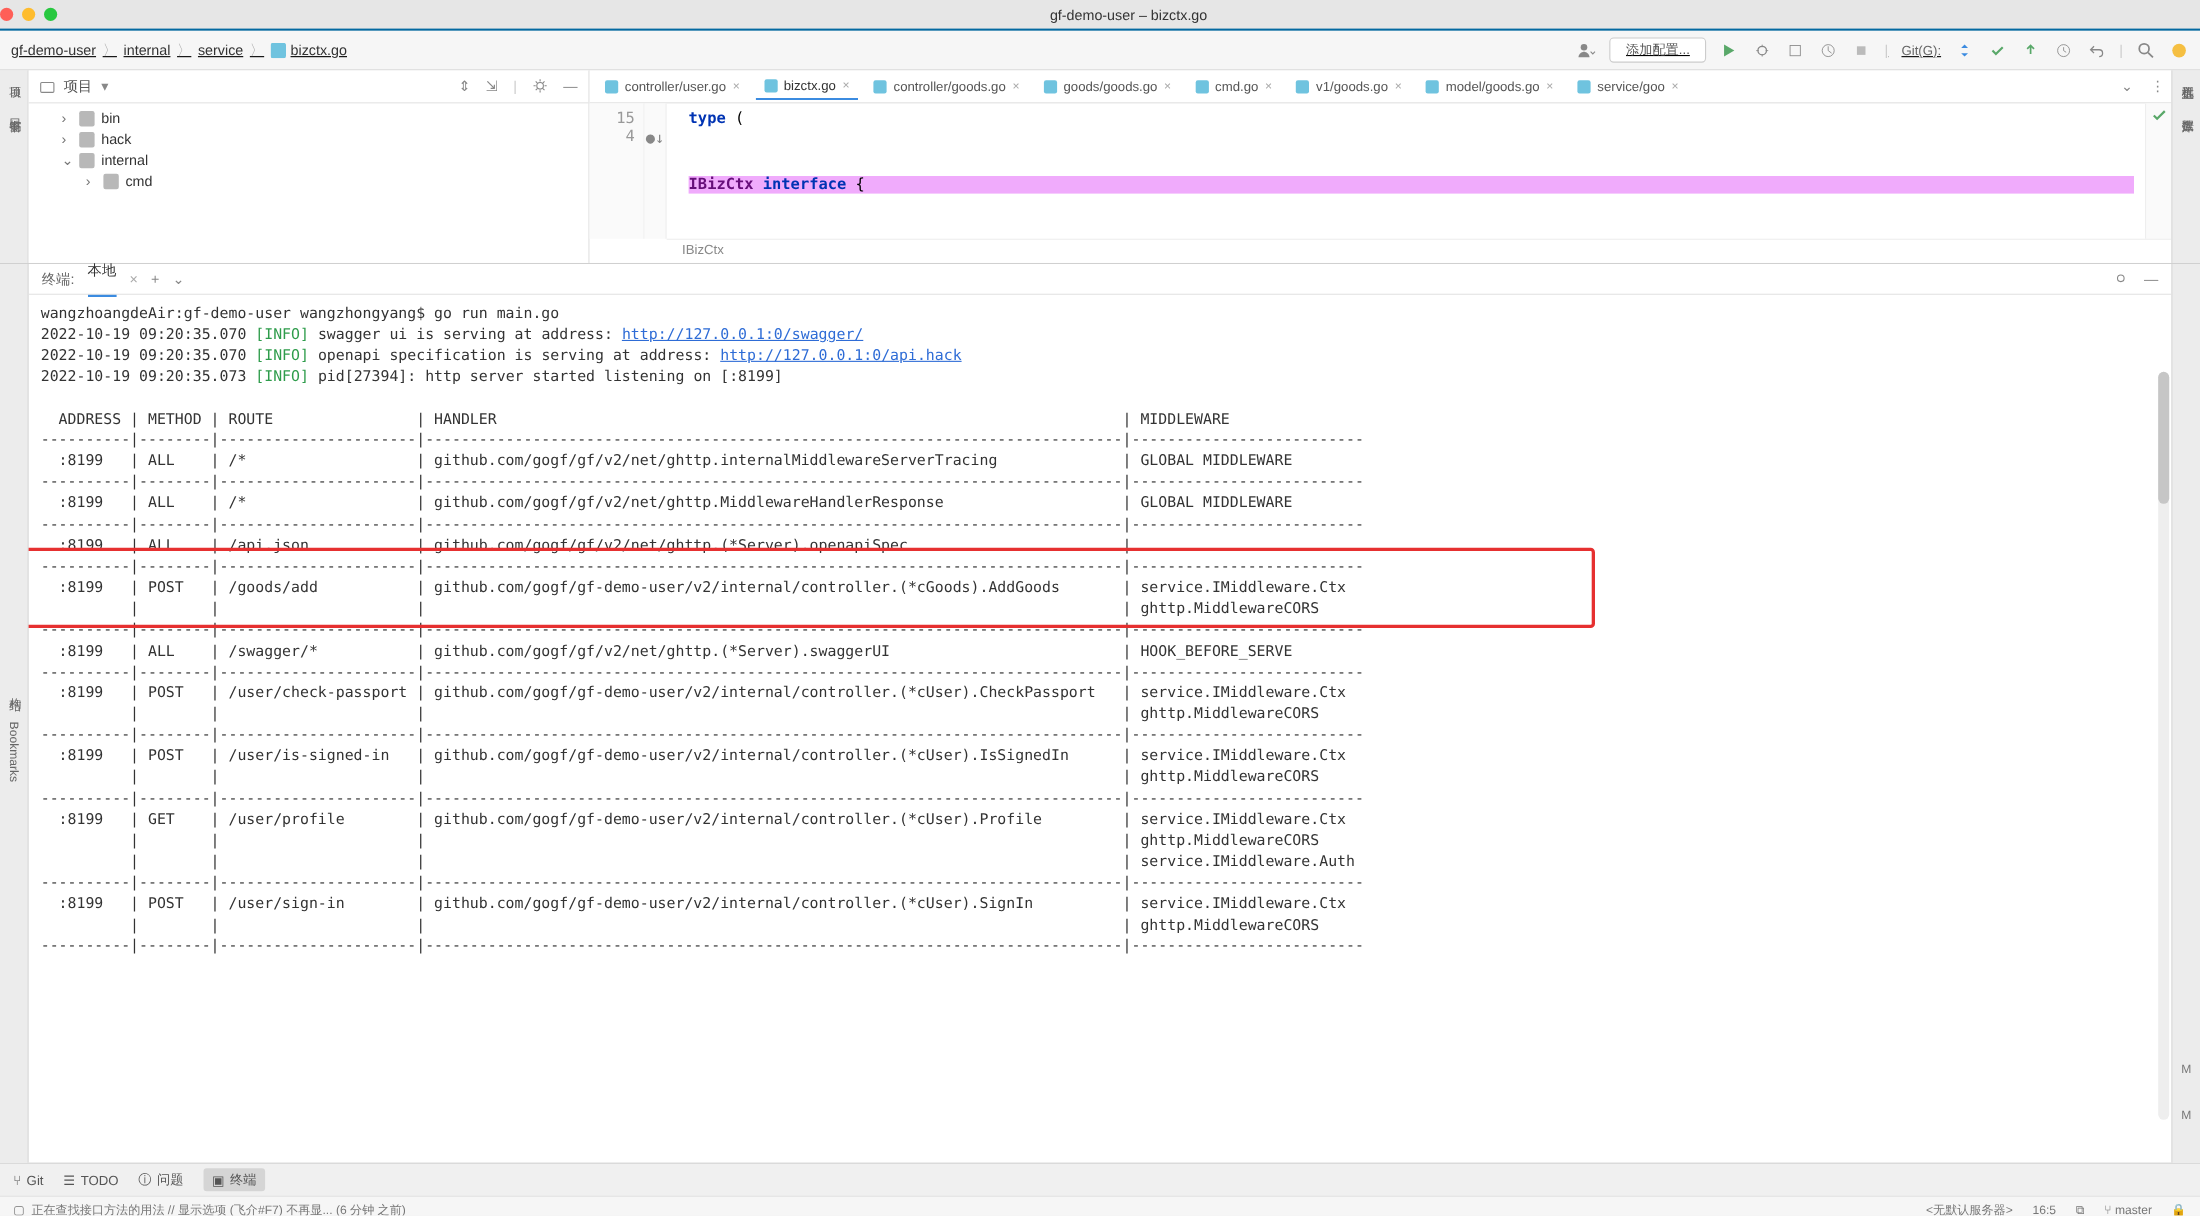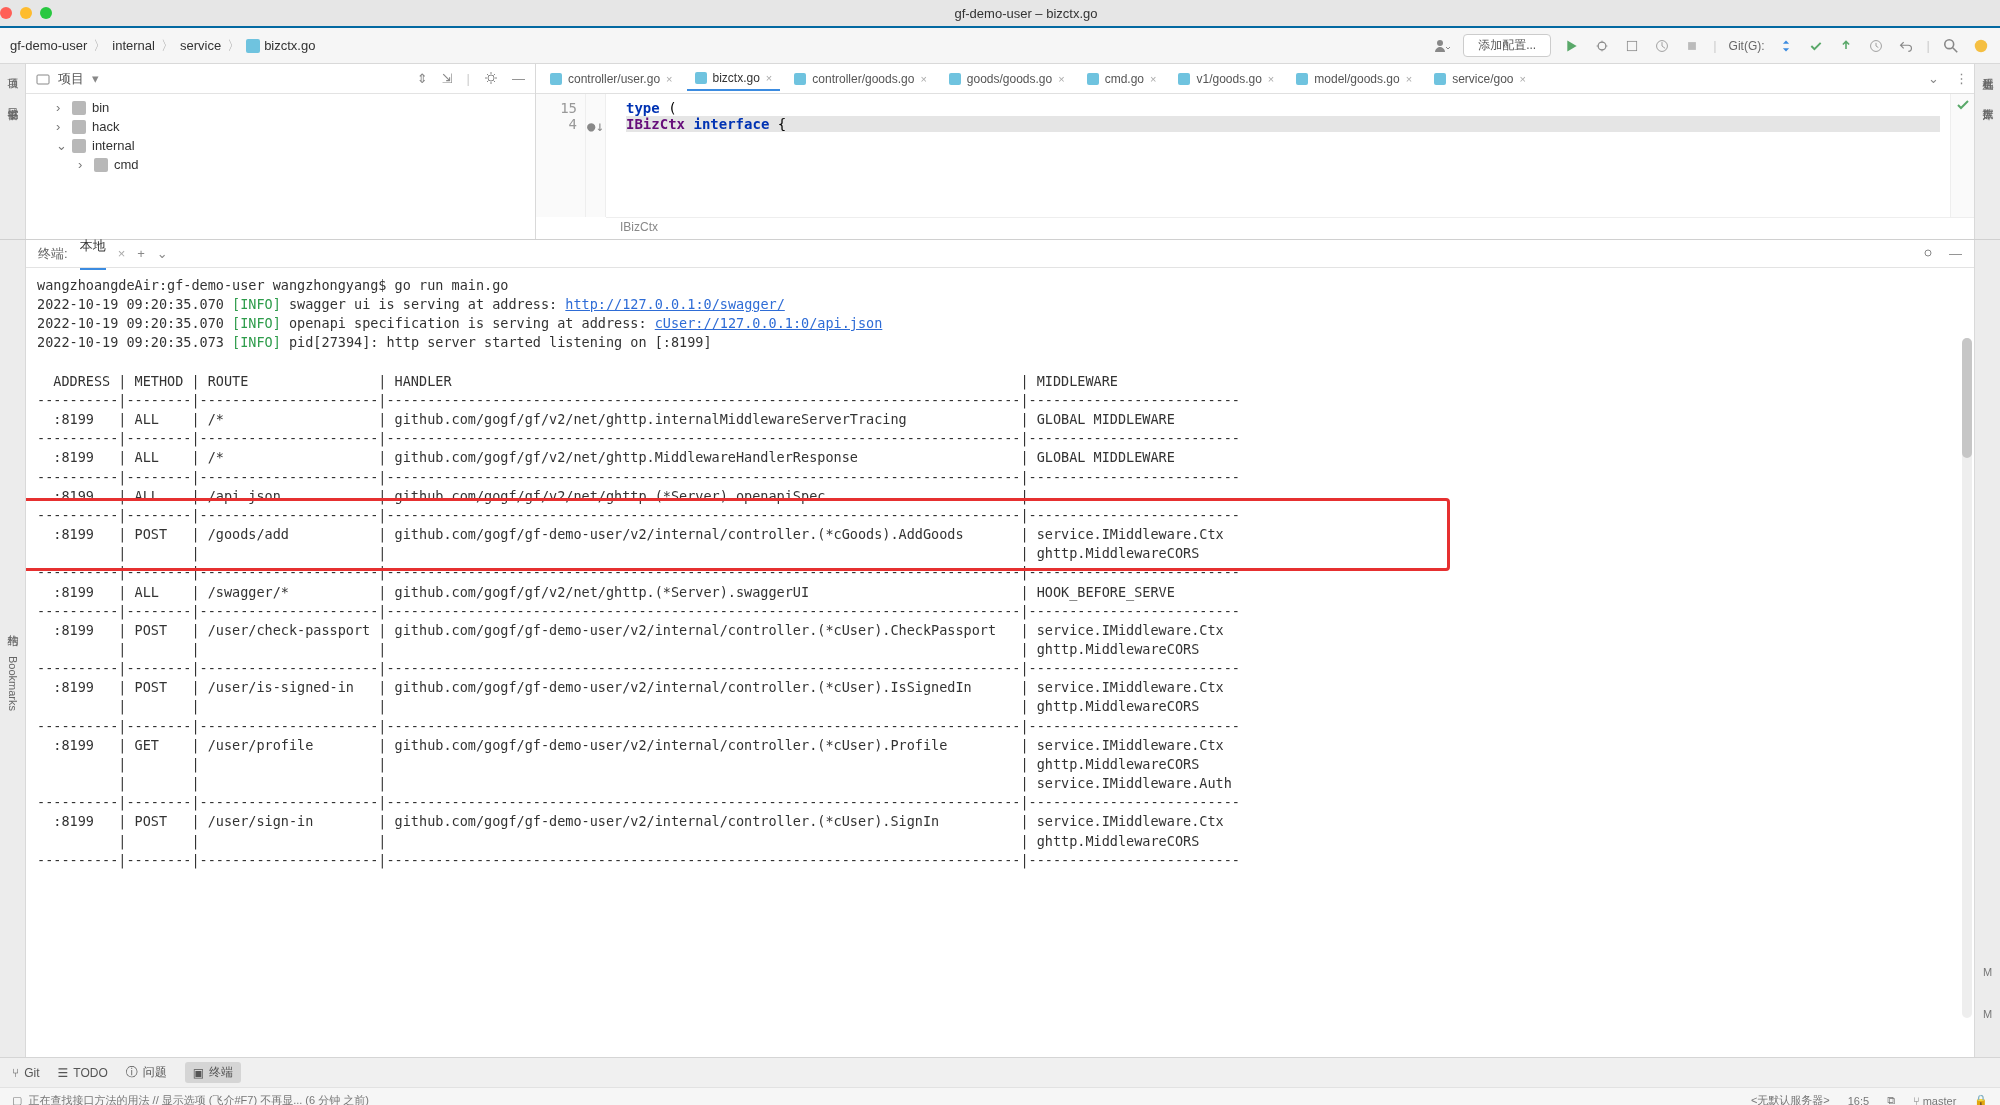--- a/index.html
+++ b/index.html
@@ -2,21 +2,21 @@
 <html><head>
 <meta charset="utf-8">
 <style>
   * { box-sizing: border-box; margin: 0; padding: 0; }
   html, body { width: 2000px; height: 1105px; font-family: "Helvetica Neue", Arial, sans-serif; font-size: 13px; background: #f2f2f2; overflow: hidden; }
   .titlebar { height: 28px; background: #e6e6e6; display: flex; align-items: center; padding: 0 0; border-bottom: 2px solid #0369a1; }
   .traffic { display: flex; gap: 8px; }
   .dot { width: 12px; height: 12px; border-radius: 50%; }
   .dot.red { background: #ff5f57; } .dot.yellow { background: #febc2e; } .dot.green { background: #28c840; }
   .title-text { flex: 1; text-align: center; color: #333; font-size: 13px; font-weight: 500; }
-  .topbar { height: 36px; background: #f6f6f6; border-bottom: 1px solid #d9d9d9; display: flex; align-items: center; padding: 0 10px; }
+  .topbar { height: 36px; background: #f6f6f6; border-bottom: 1px solid #d9d9d9; display: flex; align-items: center; padding: 0 10px; text-decoration: underline; }
   .crumb { color: #555; margin-right: 6px; }
   .crumb.sep { color: #aaa; }
   .crumb.link { color: #333; }
   .crumb.file { color: #333; }
   .crumb-icon { width: 14px; height: 14px; display: inline-block; vertical-align: middle; margin-right: 4px; }
   .spacer { flex: 1; }
   .toolbar-right { display: flex; align-items: center; gap: 12px; }
   .run-config { border: 1px solid #ccc; border-radius: 4px; padding: 2px 14px; background: #fff; font-size: 12px; color: #555; }
   .tb-icon { width: 18px; height: 18px; display: inline-flex; align-items: center; justify-content: center; color: #888; }
   .tb-icon.play { color: #59a869; }
@@ -41,21 +41,21 @@
   .tab { display: flex; align-items: center; padding: 4px 8px; gap: 6px; font-size: 12px; color: #555; border-radius: 4px 4px 0 0; white-space: nowrap; }
   .tab.active { border-bottom: 2px solid #3b8be0; color: #333; }
   .tab-icon { width: 12px; height: 12px; border-radius: 2px; }
   .tab-icon.go { background: #6fc3df; }
   .tab-close { color: #aaa; font-size: 11px; }
   .editor-body { display: flex; flex: 1; font-family: Menlo, Consolas, monospace; font-size: 14px; }
   .lnums { width: 50px; background: #fafafa; color: #999; text-align: right; padding: 6px 8px 0 0; border-right: 1px solid #eee; }
   .code { padding: 6px 10px 0 20px; position: relative; flex: 1; }
   .code .kw { color: #0033b3; font-weight: bold; }
   .code .id { color: #660e7a; font-weight: bold;}
-  .code-line.hl { background: #e5e5e5; }
+  .code-line.hl { background: #f0abfc; margin-top: 44px; }
   .gutter2 { width: 20px; background: #fafafa; border-right: 1px solid #eee; padding-top: 24px; text-align: center; color: #888; }
   .breadcrumb2 { height: 22px; border-top: 1px solid #eee; padding: 2px 14px; color: #888; font-size: 12px; margin-left: 70px;}
   .code-right-gutter { width: 24px; background: #fafafa; border-left:1px solid #eee;}
   .code-right-gutter .tick { width:14px; height:14px; margin:4px auto; color:#59a869; }
   .term-panel { background: #fff; border-top: 1px solid #d0d0d0; height: 818px; display: flex; flex-direction: column; }
   .term-header { height: 28px; border-bottom: 1px solid #e3e3e3; display: flex; align-items: center; padding: 0 12px; gap: 12px; }
   .term-title { color: #666; }
   .term-tab { color: #333; border-bottom: 2px solid #3b8be0; padding-bottom: 13px; }
   .term-tab-close { color: #aaa; }
   .term-add { color: #888; }
@@ -320,21 +320,21 @@
           <span>
               <svg width="14" height="14" viewBox="0 0 14 14">
                 <circle cx="7" cy="7" r="3" fill="none" stroke="#888"></circle>
               </svg>
             </span>
           <span>—</span>
         </div>
       </div>
       <div class="term-body" id="termbody">wangzhoangdeAir:gf-demo-user wangzhongyang$ go run main.go
 2022-10-19 09:20:35.070 <span class="log-info">[INFO]</span> swagger ui is serving at address: <span class="log-link">http://127.0.0.1:0/swagger/</span>
-2022-10-19 09:20:35.070 <span class="log-info">[INFO]</span> openapi specification is serving at address: <span class="log-link">cUser://127.0.0.1:0/api.json</span>
+2022-10-19 09:20:35.070 <span class="log-info">[INFO]</span> openapi specification is serving at address: <span class="log-link">http://127.0.0.1:0/api.hack</span>
 2022-10-19 09:20:35.073 <span class="log-info">[INFO]</span> pid[27394]: http server started listening on [:8199]
 
   ADDRESS | METHOD | ROUTE                | HANDLER                                                                      | MIDDLEWARE               
 ----------|--------|----------------------|------------------------------------------------------------------------------|--------------------------
   :8199   | ALL    | /*                   | github.com/gogf/gf/v2/net/ghttp.internalMiddlewareServerTracing              | GLOBAL MIDDLEWARE        
 ----------|--------|----------------------|------------------------------------------------------------------------------|--------------------------
   :8199   | ALL    | /*                   | github.com/gogf/gf/v2/net/ghttp.MiddlewareHandlerResponse                    | GLOBAL MIDDLEWARE        
 ----------|--------|----------------------|------------------------------------------------------------------------------|--------------------------
   :8199   | ALL    | /api.json            | github.com/gogf/gf/v2/net/ghttp.(*Server).openapiSpec                        |                          
 ----------|--------|----------------------|------------------------------------------------------------------------------|--------------------------

